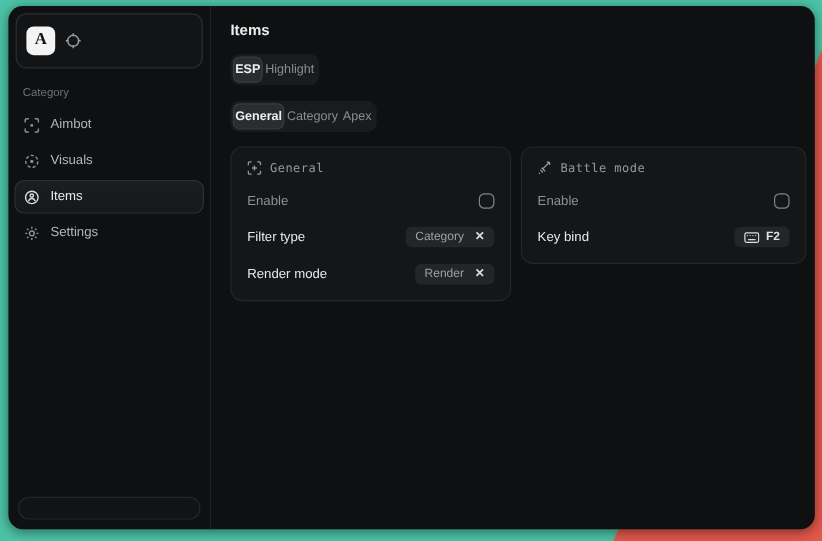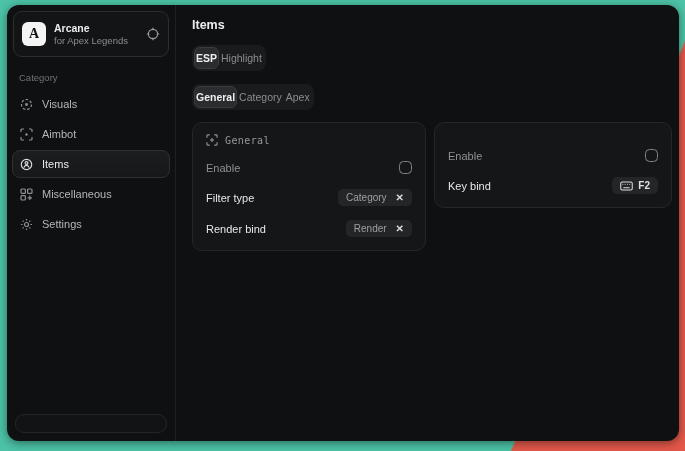--- a/index.html
+++ b/index.html
@@ -65,73 +65,58 @@
 </style>
 </head>
 <body>
 
 <div class="window">
 
   <div class="sidebar">
 
     <div class="brand-card">
       <div class="logo">A</div>
-      <div class="brand-text">
-        <div class="brand-title">Arcane</div>
-        <div class="brand-sub">for Apex Legends</div>
-      </div>
       <span class="brand-icon">
         <svg width="14" height="14" viewBox="0 0 14 14" fill="none" stroke="currentColor" stroke-width="1.2">
           <circle cx="7" cy="7" r="4.6"></circle>
             <path d="M7 0.8v2.4M7 10.8v2.4M0.8 7h2.4M10.8 7h2.4"></path>
         </svg>
       </span>
     </div>
 
     <div class="section-label">Category</div>
 
     <div class="nav">
       <div class="nav-item">
         <span class="nicon">
           <svg width="13" height="13" viewBox="0 0 13 13" fill="none" stroke="currentColor" stroke-width="1.2">
+            <path d="M1 4V2a1 1 0 0 1 1-1h2M9 1h2a1 1 0 0 1 1 1v2M12 9v2a1 1 0 0 1-1 1H9M4 12H2a1 1 0 0 1-1-1V9"></path>
+            <circle cx="6.5" cy="6.5" r="1.2" fill="currentColor" stroke="none"></circle>
+          </svg>
+        </span>
+        <span>Aimbot</span>
+      </div>
+      <div class="nav-item">
+        <span class="nicon">
+          <svg width="13" height="13" viewBox="0 0 13 13" fill="none" stroke="currentColor" stroke-width="1.2">
             <circle cx="6.5" cy="6.5" r="5" stroke-dasharray="2.6 1.8"></circle>
             <circle cx="6.5" cy="6.5" r="1.4" fill="currentColor" stroke="none"></circle>
           </svg>
         </span>
         <span>Visuals</span>
-      </div>
-      <div class="nav-item">
-        <span class="nicon">
-          <svg width="13" height="13" viewBox="0 0 13 13" fill="none" stroke="currentColor" stroke-width="1.2">
-            <path d="M1 4V2a1 1 0 0 1 1-1h2M9 1h2a1 1 0 0 1 1 1v2M12 9v2a1 1 0 0 1-1 1H9M4 12H2a1 1 0 0 1-1-1V9"></path>
-            <circle cx="6.5" cy="6.5" r="1.2" fill="currentColor" stroke="none"></circle>
-          </svg>
-        </span>
-        <span>Aimbot</span>
       </div>
       <div class="nav-item selected">
         <span class="nicon">
           <svg width="13" height="13" viewBox="0 0 13 13" fill="none" stroke="currentColor" stroke-width="1.2">
             <circle cx="6.5" cy="6.5" r="5.2"></circle>
             <circle cx="6.5" cy="5" r="1.4"></circle>
             <path d="M3.8 9.6c.5-1.5 1.5-2.2 2.7-2.2s2.2.7 2.7 2.2"></path>
           </svg>
         </span>
         <span>Items</span>
-      </div>
-      <div class="nav-item">
-        <span class="nicon">
-          <svg width="13" height="13" viewBox="0 0 13 13" fill="none" stroke="currentColor" stroke-width="1.2">
-            <rect x="1" y="1" width="4.4" height="4.4" rx="1"></rect>
-            <rect x="7.6" y="1" width="4.4" height="4.4" rx="1"></rect>
-            <rect x="1" y="7.6" width="4.4" height="4.4" rx="1"></rect>
-            <path d="M9.8 7.6v4.4M7.6 9.8h4.4"></path>
-          </svg>
-        </span>
-        <span>Miscellaneous</span>
       </div>
       <div class="nav-item">
         <span class="nicon">
           <svg width="13" height="13" viewBox="0 0 13 13" fill="none" stroke="currentColor" stroke-width="1.2">
             <circle cx="6.5" cy="6.5" r="2"></circle>
             <path d="M6.5 1v1.6M6.5 10.4V12M1 6.5h1.6M10.4 6.5H12M2.6 2.6l1.1 1.1M9.3 9.3l1.1 1.1M10.4 2.6L9.3 3.7M3.7 9.3l-1.1 1.1"></path>
           </svg>
         </span>
         <span>Settings</span>
       </div>
@@ -179,29 +164,38 @@
 
         <div class="row">
           <span class="row-label strong">Filter type</span>
           <span class="tag">
             <span class="tag-text">Category</span>
             <span class="tag-x">✕</span>
           </span>
         </div>
 
         <div class="row">
-          <span class="row-label strong">Render bind</span>
+          <span class="row-label strong">Render mode</span>
           <span class="tag">
             <span class="tag-text">Render</span>
             <span class="tag-x">✕</span>
           </span>
         </div>
       </div>
 
       <div class="panel p-right">
+        <div class="panel-head">
+          <span>
+            <svg width="12" height="12" viewBox="0 0 13 13" fill="none" stroke="currentColor" stroke-width="1.2">
+              <path d="M10.8 1.2 5 7M10.8 1.2h-2.6M10.8 1.2v2.6"></path>
+              <path d="M3.6 6.2 6.8 9.4M2.4 8.2l2.4 2.4M2 11l-.8.8"></path>
+            </svg>
+          </span>
+          <span class="ptitle">Battle mode</span>
+        </div>
 
         <div class="row">
           <span class="row-label">Enable</span>
           <span class="checkbox"></span>
         </div>
 
         <div class="row">
           <span class="row-label strong">Key bind</span>
           <span class="keybadge">
             <span>

